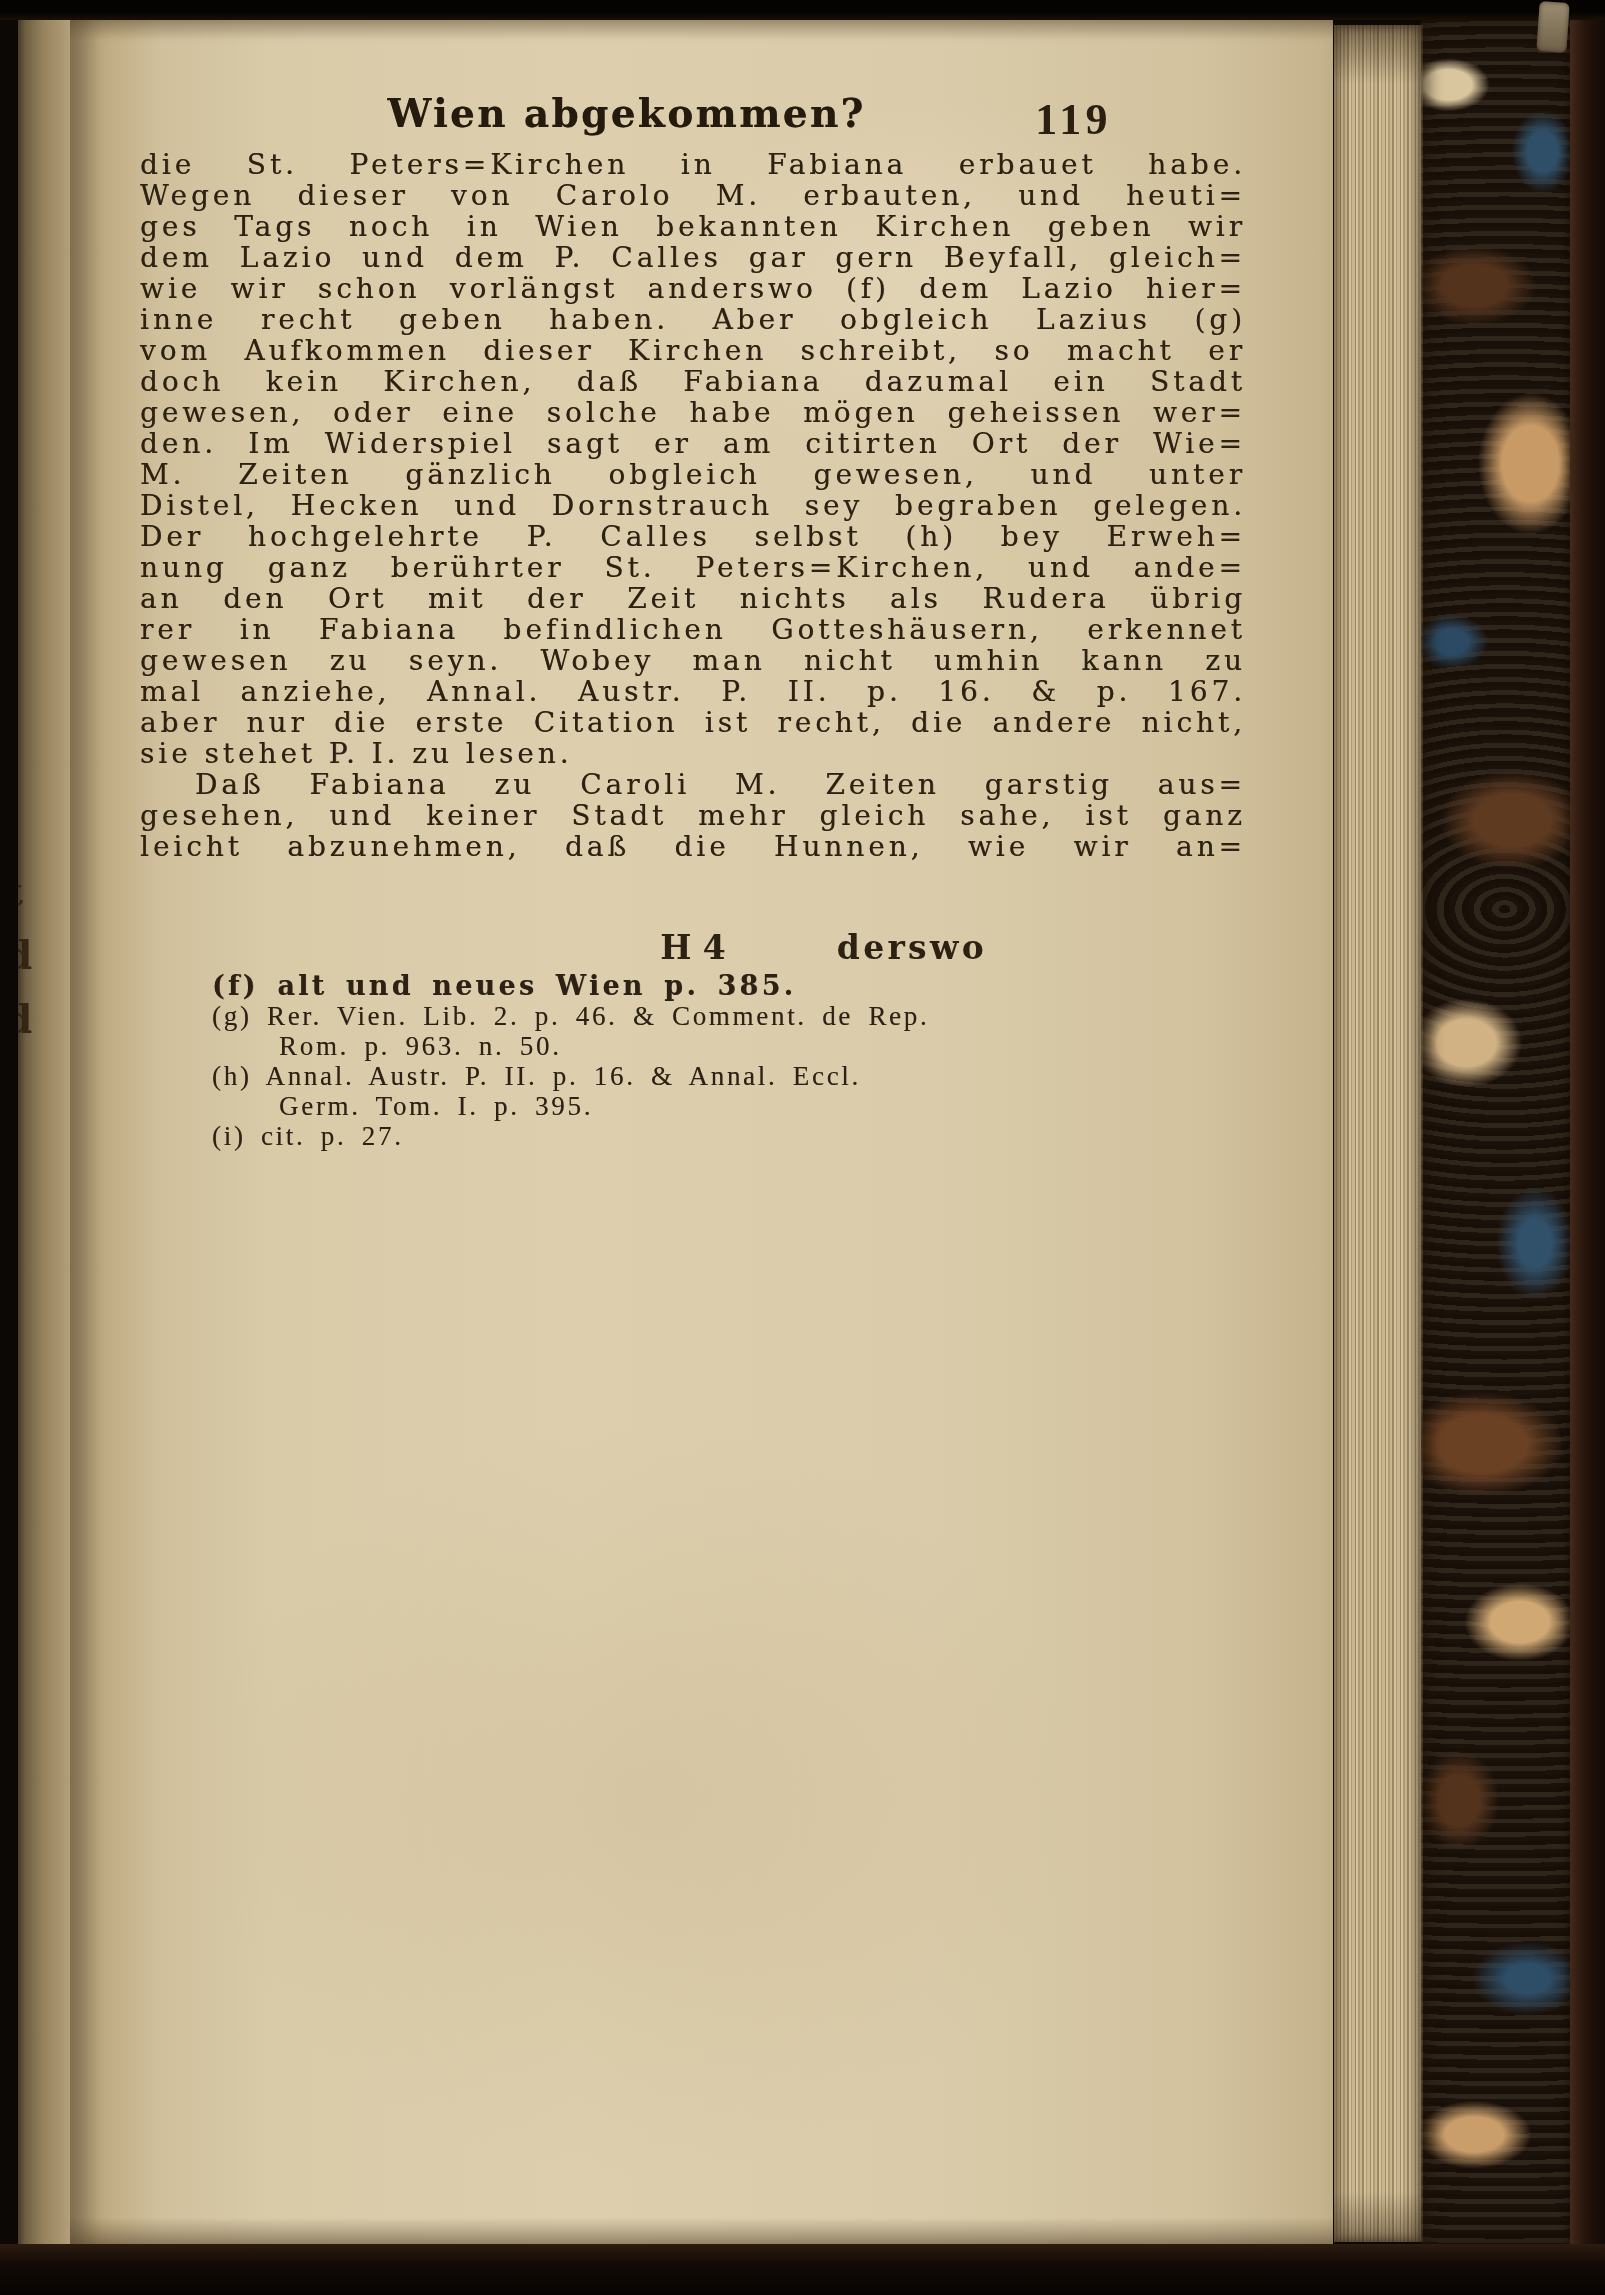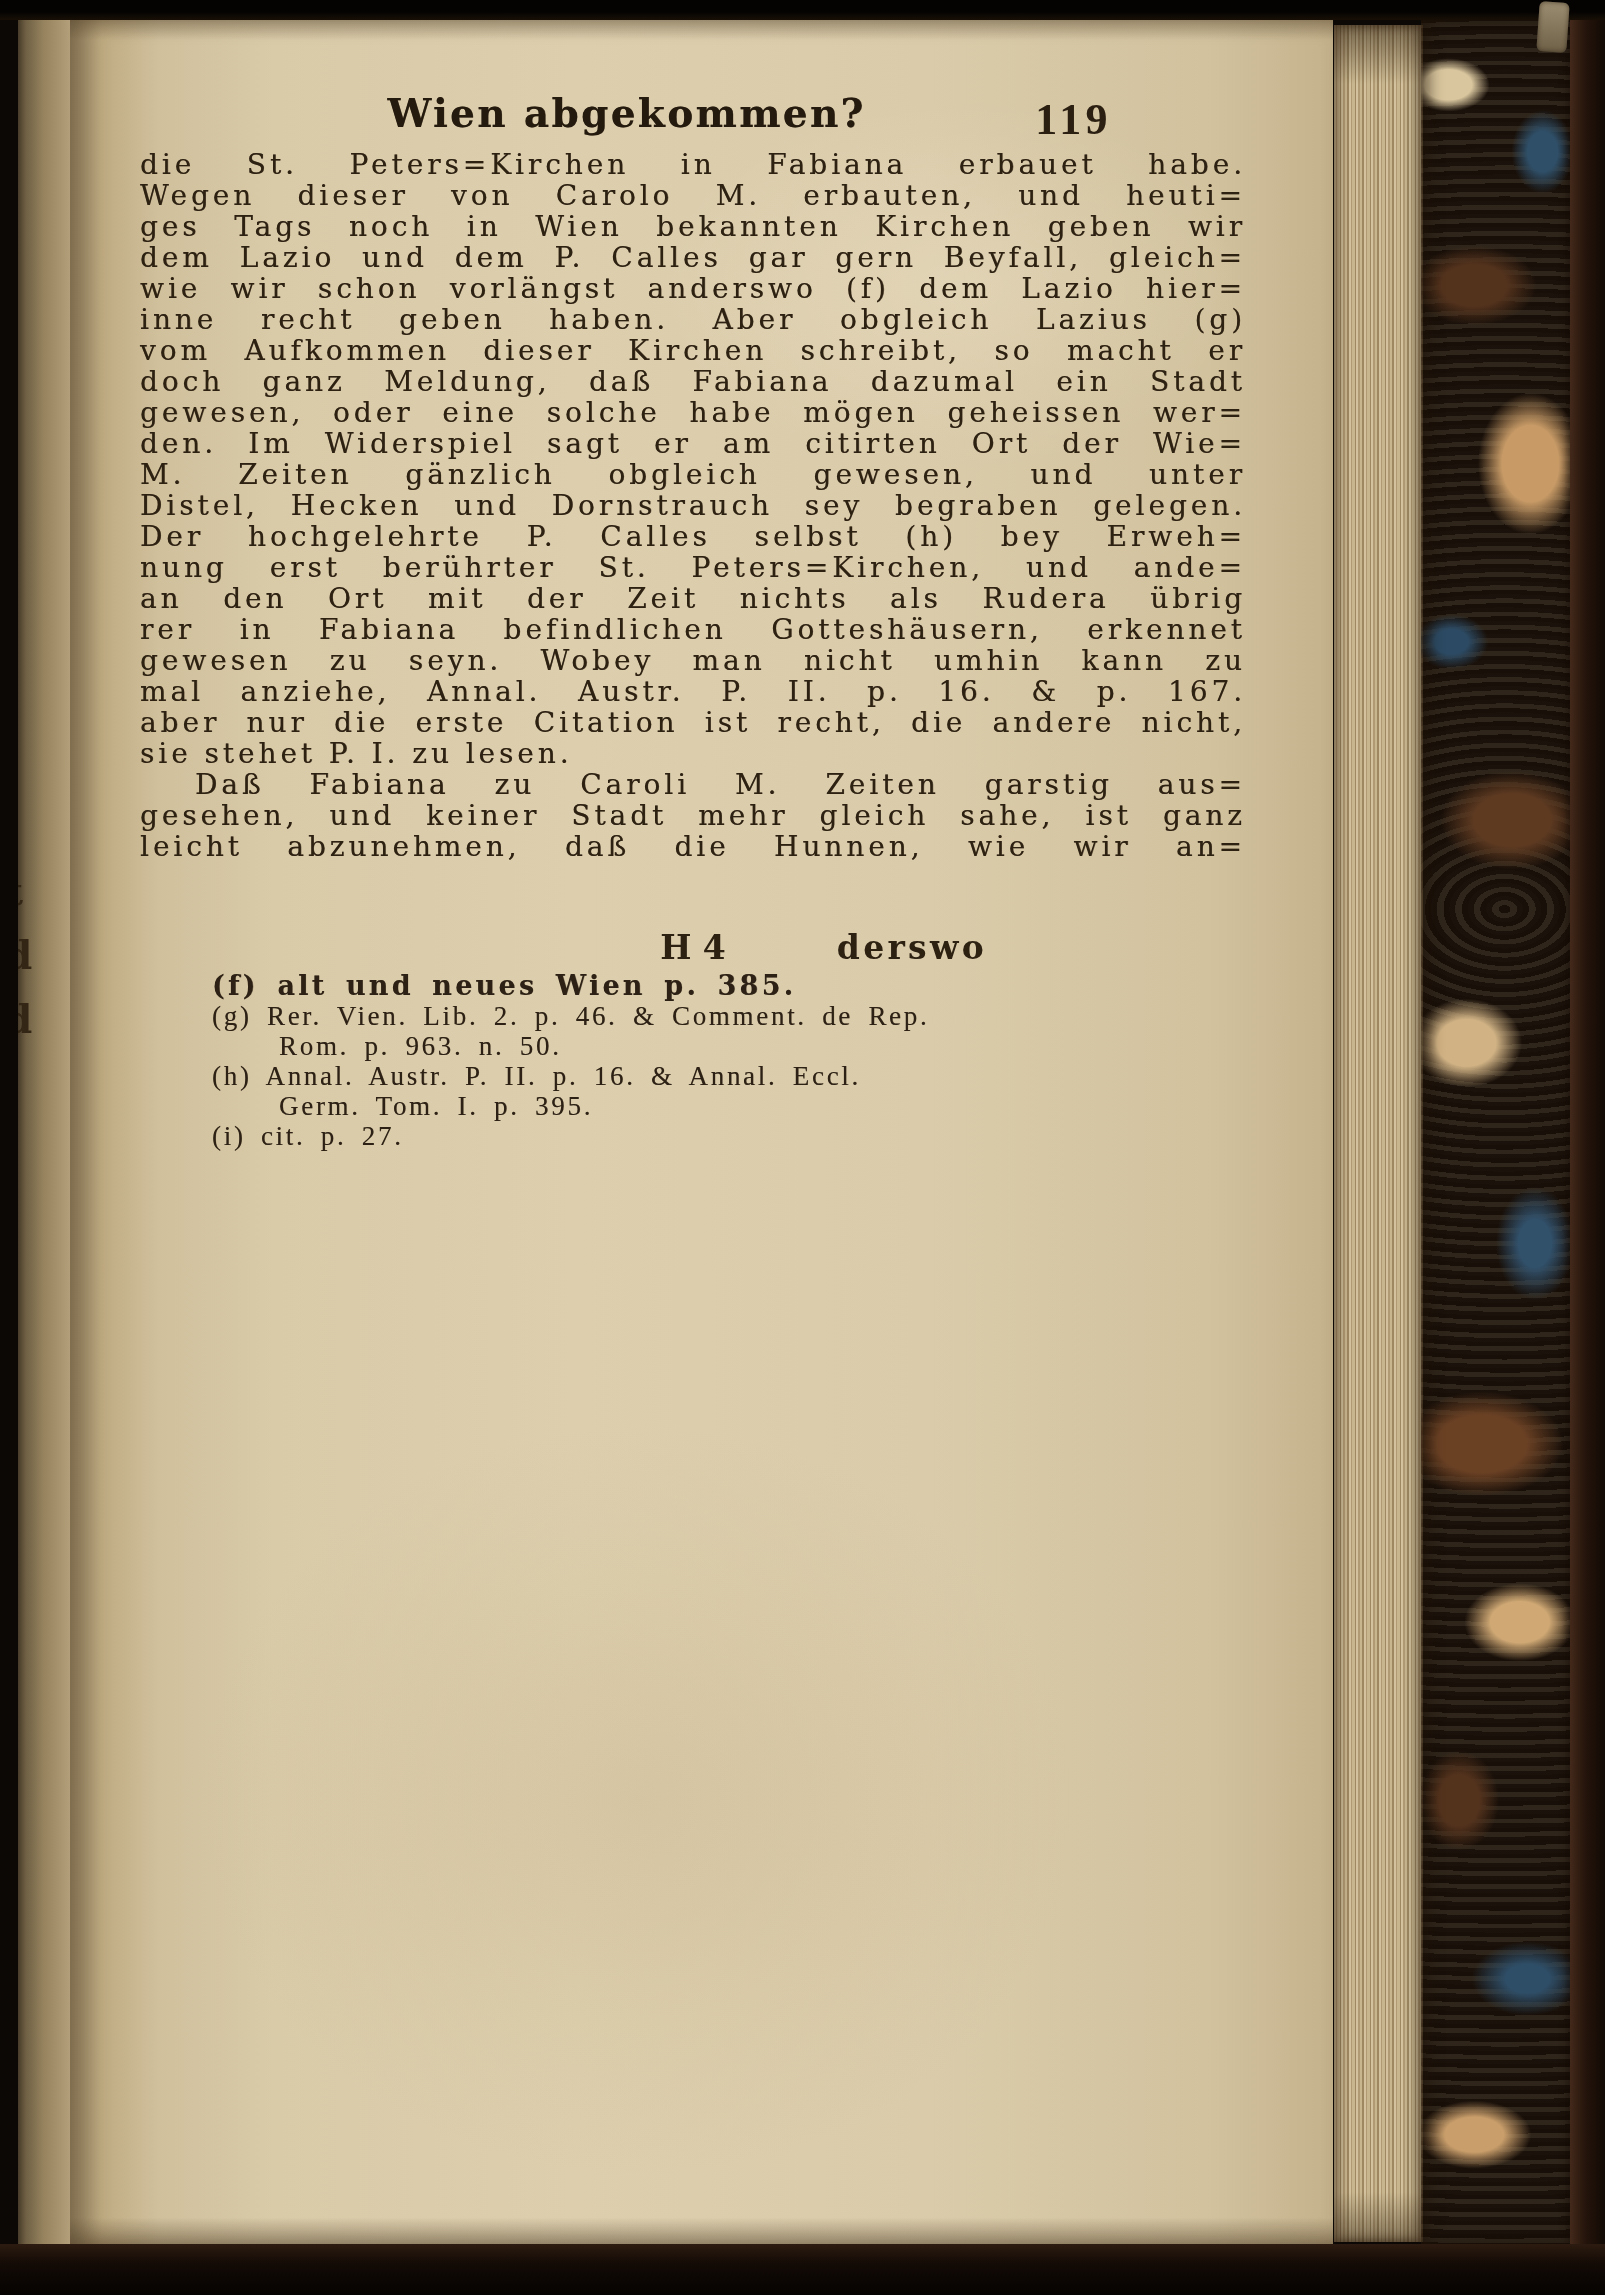--- a/index.html
+++ b/index.html
@@ -109,27 +109,27 @@
     </div>
 
     <div class="body-lines">
         <div class="line">die St. Peters=Kirchen in Fabiana erbauet habe.</div>
         <div class="line">Wegen dieser von Carolo M. erbauten, und heuti=</div>
         <div class="line">ges Tags noch in Wien bekannten Kirchen geben wir</div>
         <div class="line">dem Lazio und dem P. Calles gar gern Beyfall, gleich=</div>
         <div class="line">wie wir schon vorlängst anderswo (f) dem Lazio hier=</div>
         <div class="line">inne recht geben haben.  Aber obgleich Lazius (g)</div>
         <div class="line">vom Aufkommen dieser Kirchen schreibt, so macht er</div>
-        <div class="line">doch ganz Meldung, daß Fabiana dazumal ein Stadt</div>
+        <div class="line">doch kein Kirchen, daß Fabiana dazumal ein Stadt</div>
         <div class="line">gewesen, oder eine solche habe mögen geheissen wer=</div>
         <div class="line">den.  Im Widerspiel sagt er am citirten Ort der Wie=</div>
         <div class="line">M. Zeiten gänzlich obgleich gewesen, und unter</div>
         <div class="line">Distel, Hecken und Dornstrauch sey begraben gelegen.</div>
         <div class="line">Der hochgelehrte P. Calles selbst (h) bey Erweh=</div>
-        <div class="line">nung erst berührter St. Peters=Kirchen, und ande=</div>
+        <div class="line">nung ganz berührter St. Peters=Kirchen, und ande=</div>
         <div class="line">an den Ort mit der Zeit nichts als Rudera übrig</div>
         <div class="line">rer in Fabiana befindlichen Gotteshäusern, erkennet</div>
         <div class="line">gewesen zu seyn.  Wobey man nicht umhin kann zu</div>
         <div class="line">mal anziehe, Annal. Austr. P. II. p. 16. &amp; p. 167.</div>
         <div class="line">aber nur die erste Citation ist recht, die andere nicht,</div>
         <div class="line end">sie stehet P. I. zu lesen.</div>
         <div class="line indent">Daß Fabiana zu Caroli M. Zeiten garstig aus=</div>
         <div class="line">gesehen, und keiner Stadt mehr gleich sahe, ist ganz</div>
         <div class="line">leicht abzunehmen, daß die Hunnen, wie wir an=</div>
       </div>

